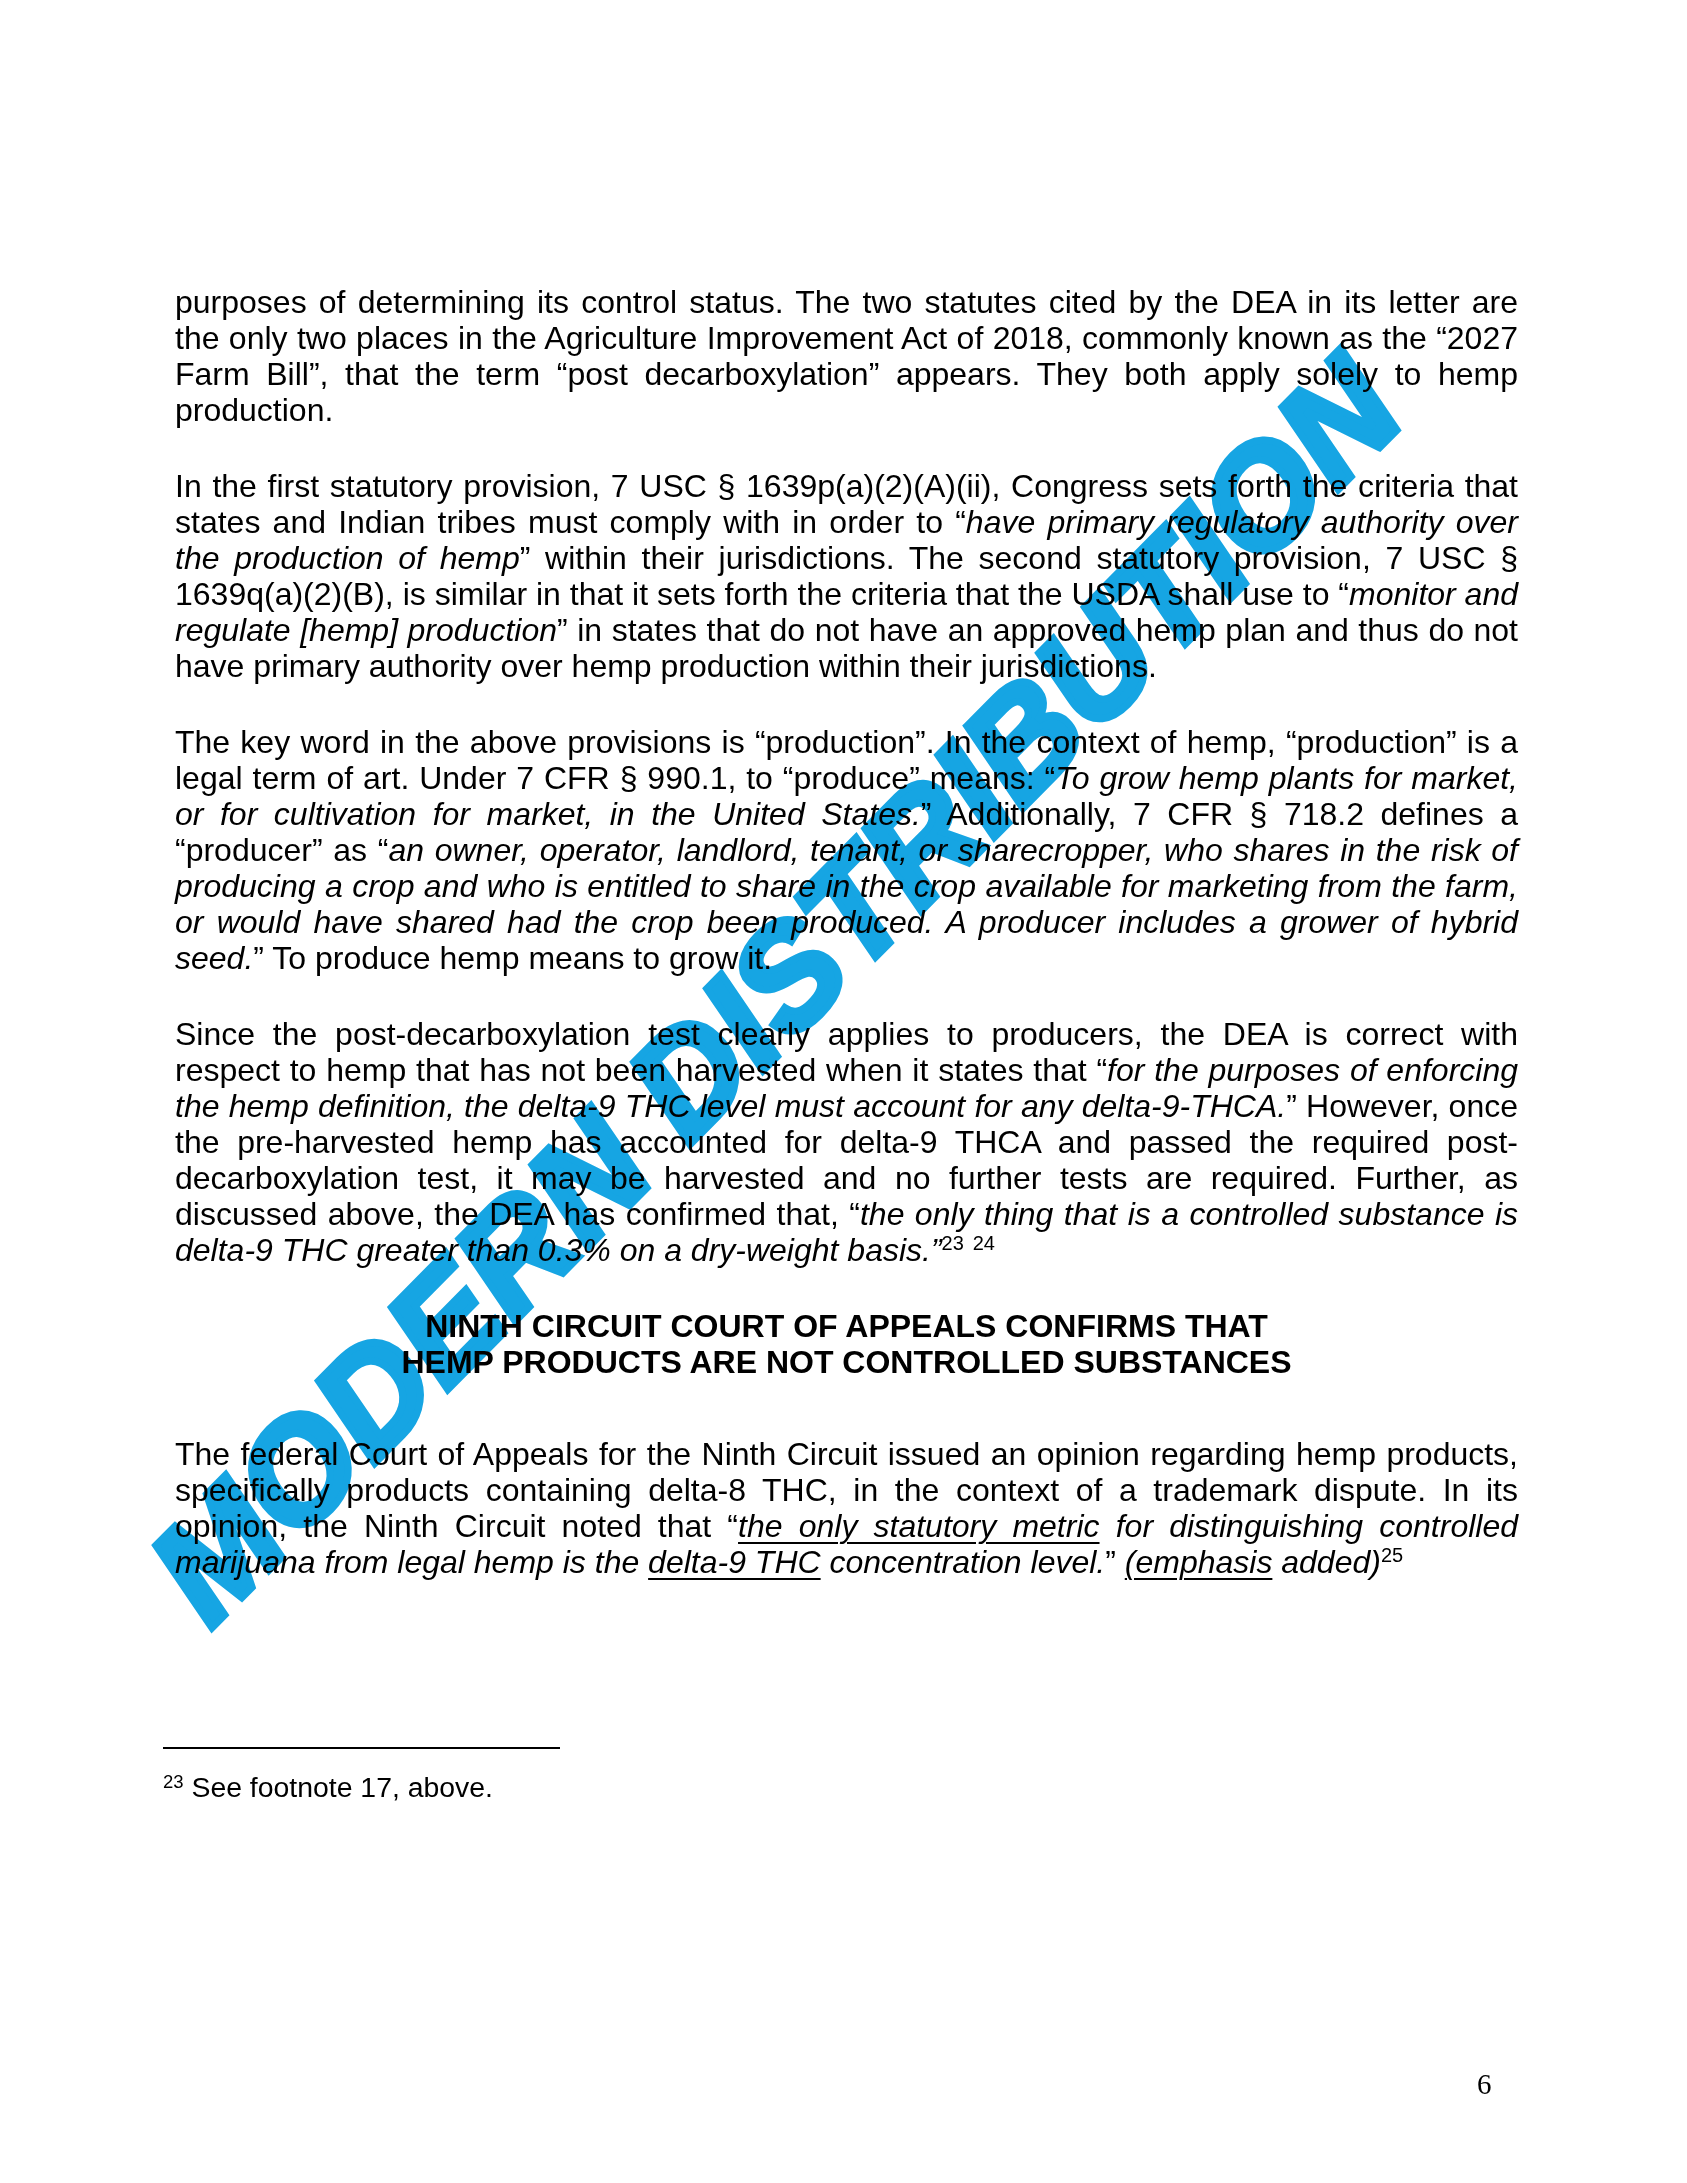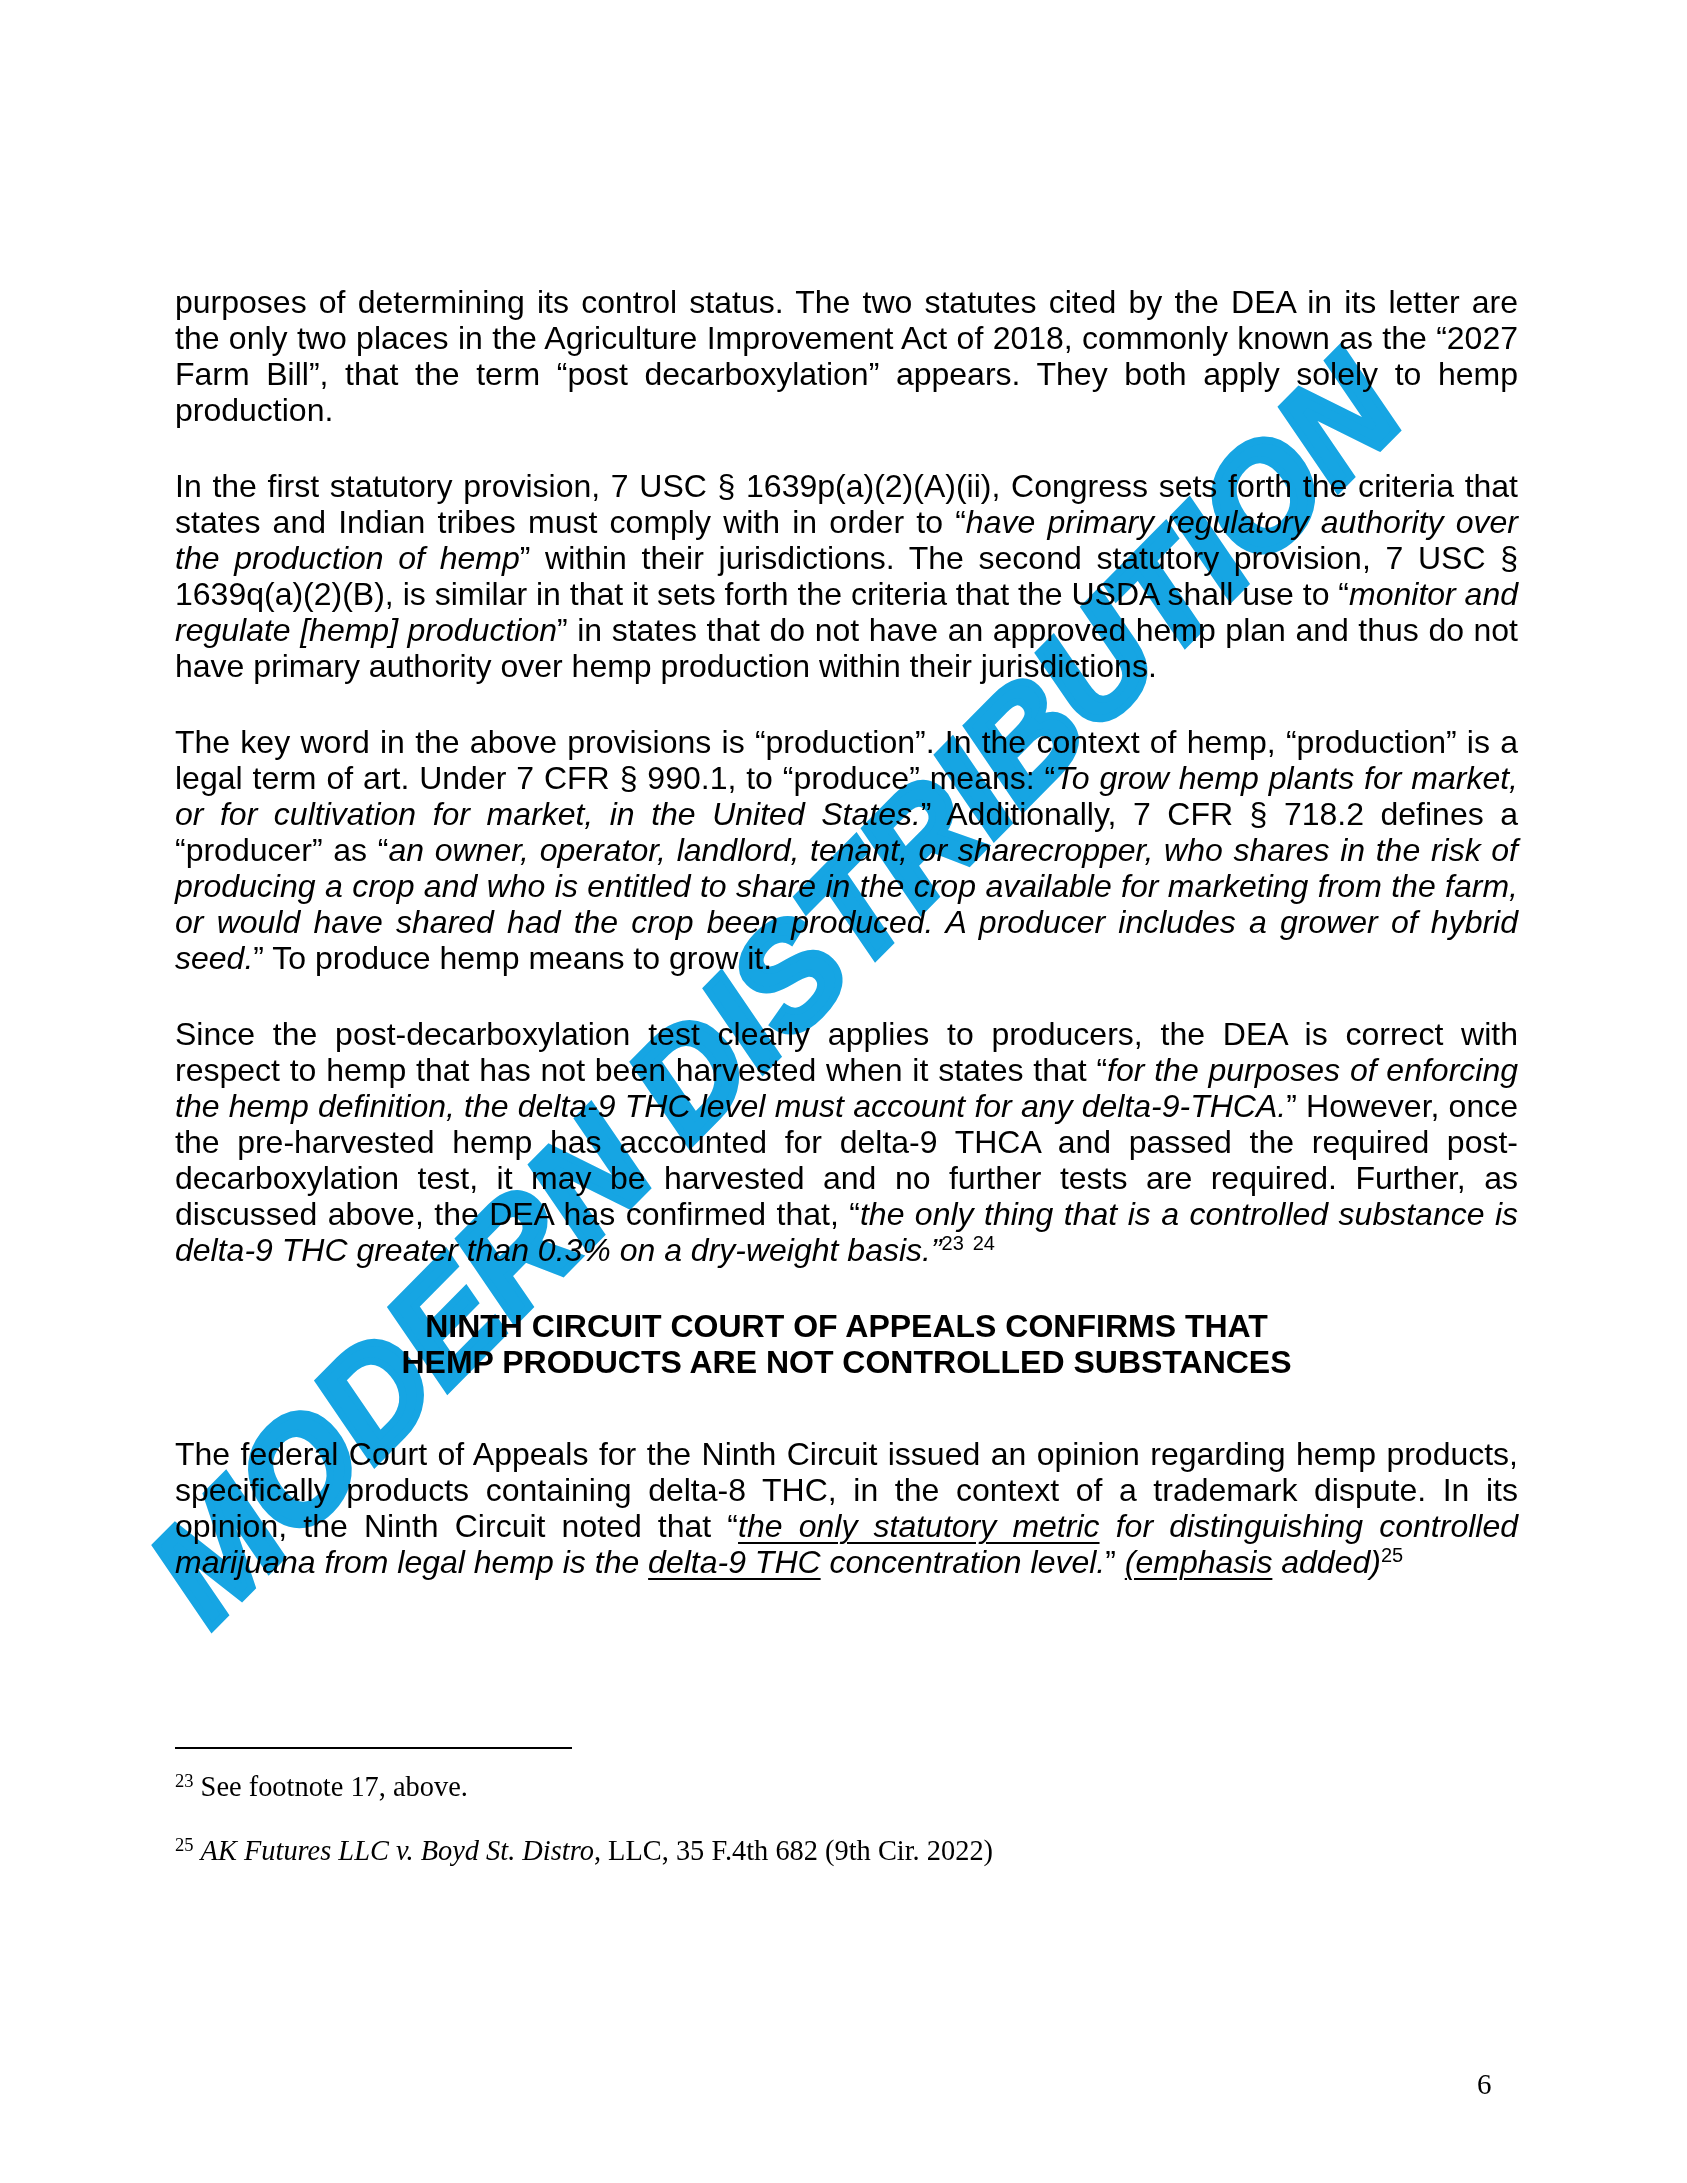--- a/index.html
+++ b/index.html
@@ -17,22 +17,22 @@
   .content{
     position:absolute;left:175px;top:284px;width:1343px;z-index:1;
     font-size:32px;line-height:36px;text-align:justify;
   }
   .para{margin:0 0 40px 0;}
   .heading{margin:0 0 56px 0;text-align:center;font-weight:bold;}
   .i{font-style:italic;}
   .u{text-decoration:underline;text-decoration-thickness:2px;text-underline-offset:4.6px;}
   .sup{font-size:20px;position:relative;top:-11.2px;line-height:0;}
   .footnotes{
-    position:absolute;left:175px;top:1747px;width:1343px;z-index:1;
-    font-size:28.4px;line-height:34px;text-align:justify;font-family:Liberation Serif, serif;
+    position:absolute;left:163px;top:1747px;width:1343px;z-index:1;
+    font-size:28.4px;line-height:34px;text-align:justify;
   }
   .fn-rule{width:397px;border:none;border-top:2px solid #000;margin:0 0 21px 0;}
   .footnote{margin:0 0 30px 0;}
   .fn-sup{font-size:18.5px;position:relative;top:-8.6px;line-height:0;}
   .page-number{
     position:absolute;left:1477px;top:2068px;z-index:1;
     font-family:"Liberation Serif",serif;font-size:29px;line-height:32px;
   }
 </style>
 </head>
@@ -49,18 +49,17 @@
       <div class="heading">
         <div>NINTH CIRCUIT COURT OF APPEALS CONFIRMS THAT</div>
         <div>HEMP PRODUCTS ARE NOT CONTROLLED SUBSTANCES</div>
       </div>
       <p class="para"><span>The federal Court of Appeals for the Ninth Circuit issued an opinion regarding hemp products, specifically products containing delta-8 THC, in the context of a trademark dispute. In its opinion, the Ninth Circuit noted that “</span><span class="i u">the only statutory metric</span><span class="i"> for distinguishing controlled marijuana from legal hemp is the </span><span class="i u">delta-9 THC</span><span class="i"> concentration level.</span><span>” </span><span class="i u">(emphasis</span><span class="i"> added)</span><span class="sup">25</span></p>
     </div>
 
   <div class="footnotes" id="doc-footnotes">
     <div class="fn-rule"></div>
   <p class="footnote"><span class="fn-sup">23</span> <span>See footnote 17, above.</span></p>
-      <p class="footnote"><span class="fn-sup">25</span> <span class="i">AK Futures LLC v. Boyd St. Distro</span><span>, LLC, 35 F.4th 682 (9th Cir. 2022)</span></p>
     </div>
 
   <div class="page-number">6</div>
 </div>
 
 
 </body></html>

